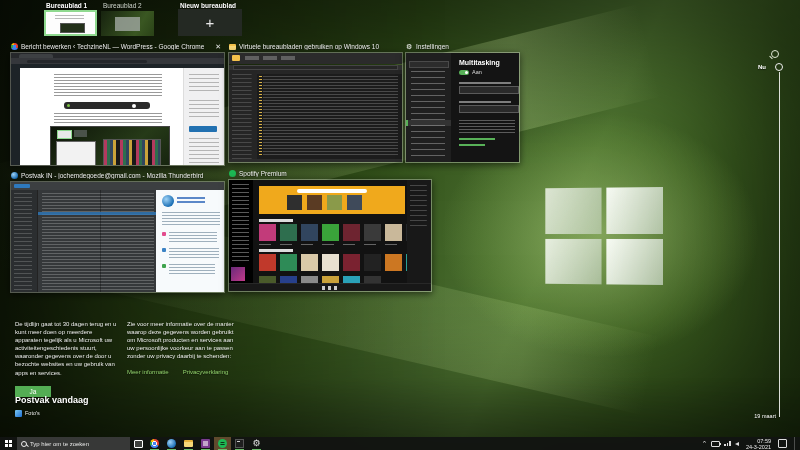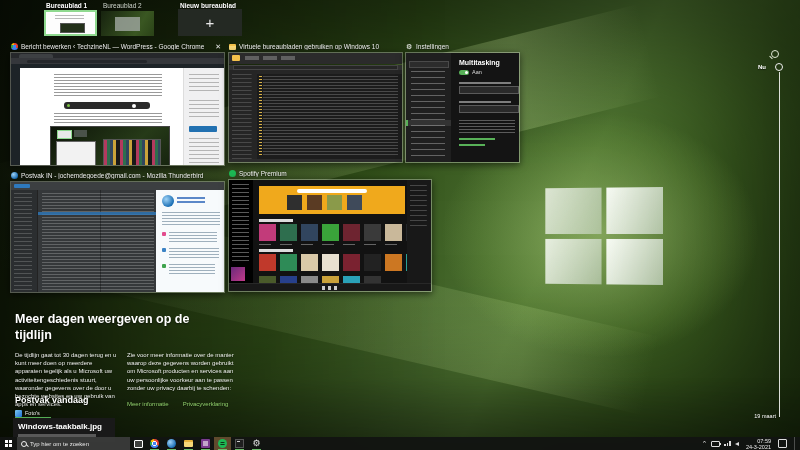--- a/index.html
+++ b/index.html
@@ -445,44 +445,39 @@
               <div style="background:#333;height:8px"></div>
           </div>
           <div class="s-friends"></div>
         </div>
       </div>
       <div class="s-player"></div>
     </div>
   </div>
 
   <div class="promo">
-    <h1>Meer dagen weergeven op de tijdlijn</h1>
     <div class="promo-cols">
       <div class="promo-col">De tijdlijn gaat tot 30 dagen terug en u kunt meer doen op meerdere apparaten tegelijk als u Microsoft uw activiteitengeschiedenis stuurt, waaronder gegevens over de door u bezochte websites en uw gebruik van apps en services.</div>
       <div class="promo-col right">
         <span>Zie voor meer informatie over de manier waarop deze gegevens worden gebruikt om Microsoft producten en services aan uw persoonlijke voorkeur aan te passen zonder uw privacy daarbij te schenden:</span>
         <div class="promo-links">
           <span>Meer informatie</span>
           <span>Privacyverklaring</span>
         </div>
       </div>
     </div>
     <div class="yes-btn">Ja</div>
   </div>
 
   <div class="earlier">
     <h2>Postvak vandaag</h2>
     <div class="act-card">
       <div class="act-head">
         <div class="photos-ic"></div>
         <span class="act-app">Foto's</span>
-      </div>
-      <div class="act-cap">
-        <div class="act-file">Windows-taakbalk.jpg</div>
-        <div class="act-sub"></div>
       </div>
     </div>
   </div>
 
   <div class="mag"></div>
   <div class="scrub-now">Nu</div>
   <div class="scrub-ring"></div>
   <div class="scrub-line"></div>
   <div class="scrub-end">19 maart</div>
 

